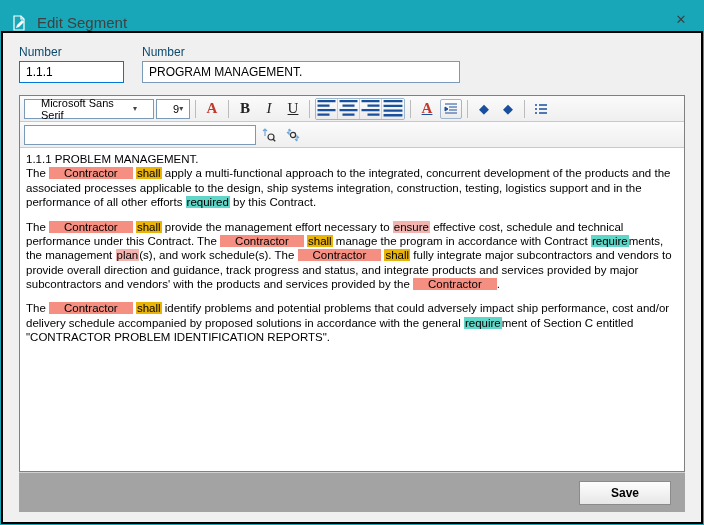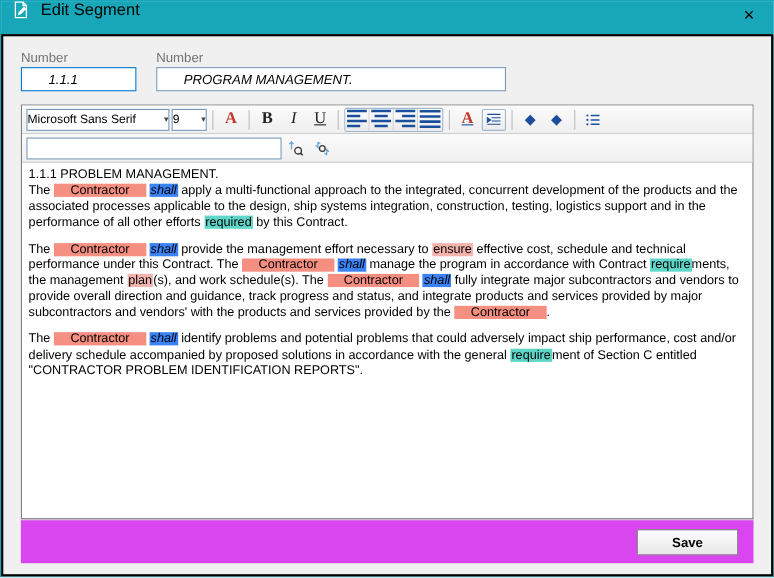--- a/index.html
+++ b/index.html
@@ -1,62 +1,62 @@
 <!DOCTYPE html>
 <html><head>
 <meta charset="utf-8">
 <style>
   * { box-sizing: border-box; margin: 0; padding: 0; }
   html, body { width: 704px; height: 525px; font-family: "Segoe UI", Tahoma, sans-serif; overflow: hidden; background: #fff; }
 
   .window { width: 704px; height: 525px; display: flex; flex-direction: column; border: 1px solid #17a7b8; }
 
-  .titlebar { height: 30px; background: #17a7b8; color: #000000; display: flex; align-items: flex-start; padding: 0 10px; font-size: 15px; }
+  .titlebar { height: 30px; background: #17a7b8; color: #404040; display: flex; align-items: flex-end; padding: 0 10px; font-size: 15px; }
   .titlebar .ticon { width: 16px; height: 16px; margin-right: 10px; display: inline-flex; align-items: center; justify-content: center; }
   .titlebar .title { flex: 1; font-weight: 400; }
   .titlebar .close { width: 24px; height: 24px; display: flex; align-items: center; justify-content: center; cursor: pointer; font-size: 13px; }
 
   .outer { flex: 1; background: #000; padding: 2px; display: flex; flex-direction: column; }
   .panel { flex: 1; background: #f0f0f0; padding: 12px 16px 10px 16px; display: flex; flex-direction: column; position: relative; }
 
   .fields { display: flex; gap: 18px; margin-bottom: 12px; }
-  .field label { display: block; font-size: 12px; color: #737373; margin-bottom: 2px; }
-  .field input { height: 22px; border: 1px solid #a3b9d2; background: #fff; font-size: 12px; padding: 0 24px; outline: none; font-style: italic; }
+  .field label { display: block; font-size: 12px; color: #0c4a6e; margin-bottom: 2px; }
+  .field input { height: 22px; border: 1px solid #a3b9d2; background: #fff; font-size: 12px; padding: 0 6px; outline: none; }
   .field.number input { width: 105px; border: 1px solid #0178d7; }
   .field.caption { flex: 1; }
   .field.caption input { width: 318px; border: 1px solid #7a9ab8; }
 
   .editor { flex: 1; border: 1px solid #808080; background: #fff; display: flex; flex-direction: column; }
   .toolbar-row { height: 26px; border-bottom: 1px solid #c9c9c9; display: flex; align-items: center; padding: 0 4px; gap: 2px; background: linear-gradient(#fbfbfb,#efefef); }
 
-  .combo { height: 20px; border: 1px solid #7a9ab8; background: #fff; font-size: 11px; display: flex; align-items: center; padding: 0 0; cursor: pointer; position: relative; }
+  .combo { height: 20px; border: 1px solid #7a9ab8; background: #fff; font-size: 11px; display: flex; align-items: center; padding: 0 16px; cursor: pointer; position: relative; }
   .combo.font { width: 130px; }
   .combo.size { width: 32px; justify-content: flex-start; }
   .combo .caret { margin-left: auto; font-size: 8px; color: #444; }
   .tb-sep { width: 1px; height: 18px; background: #bcbcbc; margin: 0 3px; }
 
   .tbtn { width: 22px; height: 20px; border: 1px solid transparent; display: flex; align-items: center; justify-content: center; font-size: 13px; cursor: pointer; color: #222; border-radius: 2px; }
   .tbtn.group { border: 1px solid #9fb6cf; background: linear-gradient(#fdfdfd,#ebebeb); }
   .tbtn svg { width: 14px; height: 14px; }
 
   .align-group { display: flex; border: 1px solid #9fb6cf; height: 22px; border-radius: 2px; overflow: hidden; }
   .align-group .ab { width: 22px; height: 20px; display:flex; align-items:center; justify-content:center; border-right: 1px solid #cfcfcf; cursor:pointer; background: linear-gradient(#fdfdfd,#ebebeb); }
   .align-group .ab:last-child { border-right:none; }
 
   .search-input { height: 20px; width: 232px; border: 1px solid #7a9ab8; background: #fff; font-size: 11px; padding: 0 4px; outline:none; }
 
   .doc { flex: 1; overflow: auto; padding: 4px 6px; font-family: Arial, sans-serif; font-size: 11.5px; line-height: 1.25; color: #000; }
   .doc .hdr { font-size: 11.5px; }
   .doc p { margin-bottom: 10px; }
   .hl-red   { background: #f58f82; padding: 0 15px; }
-  .hl-blue  { background: #3b82f6; color:#000; padding: 0 1px; font-style: italic; }
+  .hl-blue  { background: #eab308; color:#000; padding: 0 1px; }
   .hl-teal  { background: #5fd6c8; padding: 0 1px; }
   .hl-pink  { background: #f3b4b0; padding: 0 1px; }
 
-  .footer { height: 40px; background: #d946ef; display: flex; align-items: center; justify-content: flex-end; gap: 10px; padding: 0 14px; border-top: 1px solid #d0d0d0; }
+  .footer { height: 40px; background: #a3a3a3; display: flex; align-items: center; justify-content: flex-end; gap: 10px; padding: 0 14px; border-top: 1px solid #d0d0d0; }
   .btn { height: 24px; width: 92px; background: linear-gradient(#fdfdfd,#e7e7e7); border: 1px solid #8b8b8b; font-size: 12px; cursor: pointer; display:flex; align-items:center; justify-content:center; }
   .btn.primary { font-weight: 600; }
 
   .bold { font-weight: bold; font-family: "Times New Roman", serif; font-size: 15px; }
   .italic { font-style: italic; font-family: "Times New Roman", serif; font-size: 15px; }
   .under { text-decoration: underline; font-family: "Times New Roman", serif; font-size: 15px; }
   .colorA { color: #c3382c; font-family: "Times New Roman", serif; font-size: 15px; font-weight: bold; }
 </style>
 </head>
 <body>

